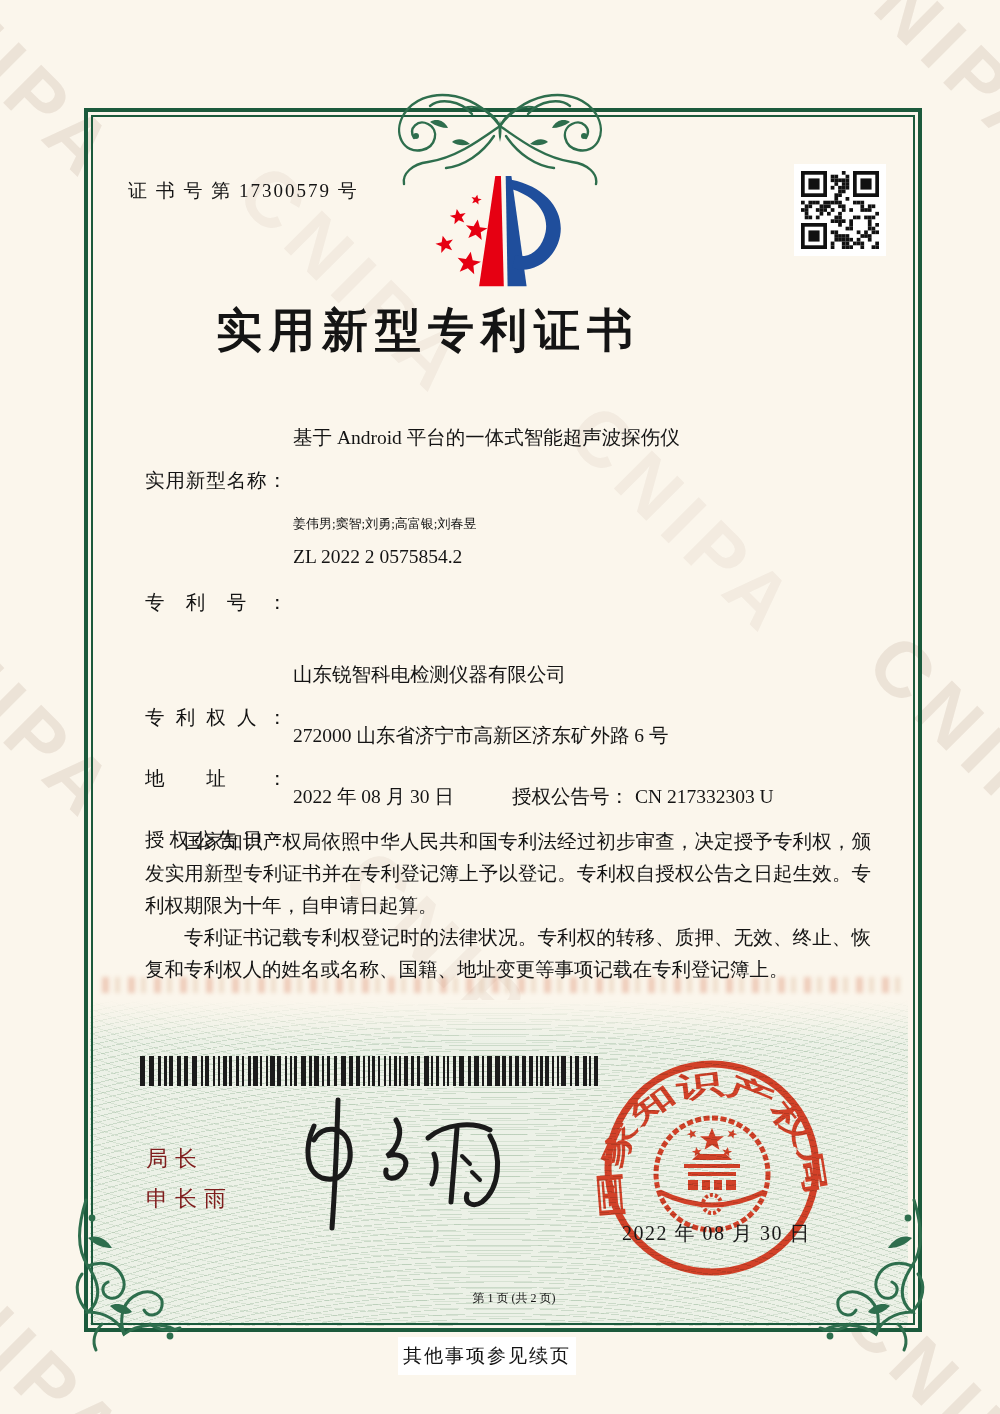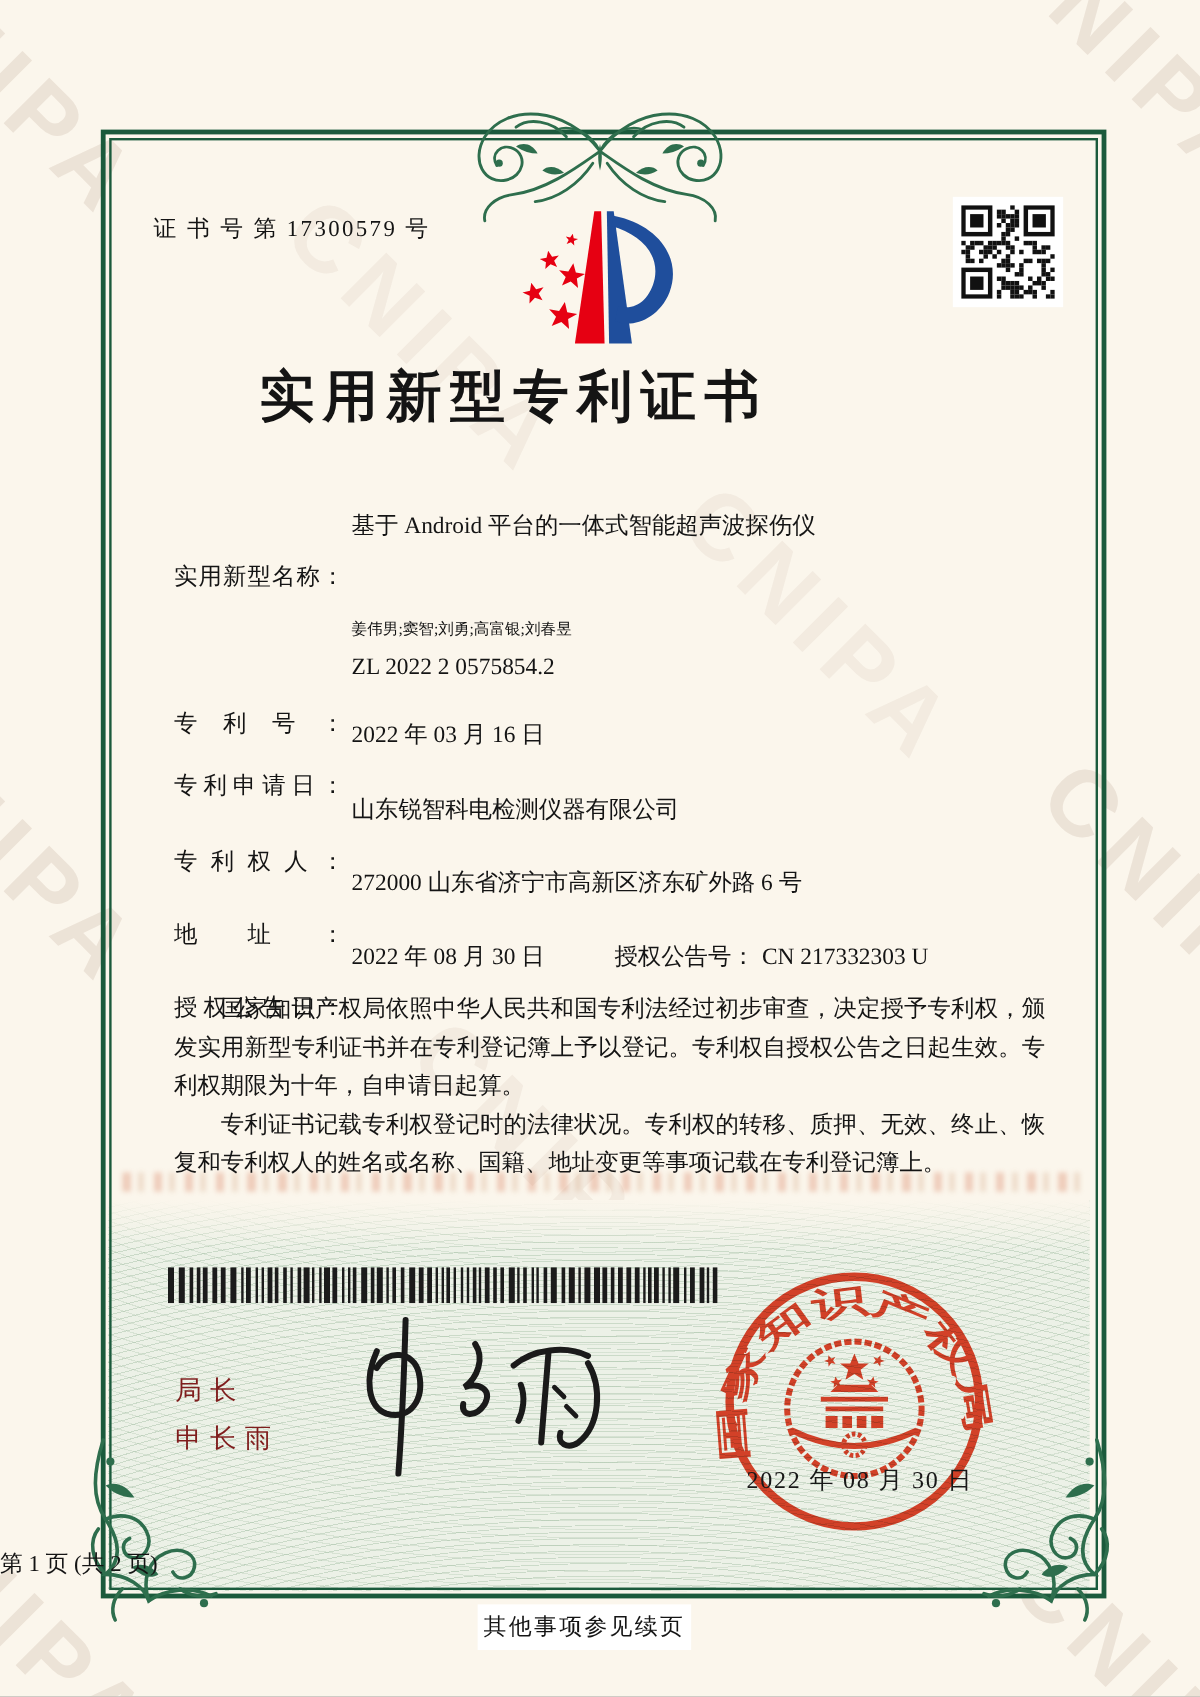--- a/index.html
+++ b/index.html
@@ -62,21 +62,21 @@
     font-size:19.5px;line-height:32px;text-align:justify;
   }
   .bodytext p{margin:0;text-indent:2em;}
   
   .barcode{position:absolute;left:140px;top:1056px;z-index:3;}
   .director{position:absolute;left:146px;font-size:22px;letter-spacing:7px;z-index:3;
     font-family:"Liberation Sans",sans-serif;color:#7f1d1d;}
   .signature{position:absolute;left:292px;top:1096px;z-index:3;}
   .seal{position:absolute;left:596px;top:1052px;z-index:4;mix-blend-mode:multiply;opacity:.95;}
   .sealdate{position:absolute;left:622px;top:1220px;font-size:20px;letter-spacing:1.5px;z-index:5;color:#181818;}
-  .pageinfo{position:absolute;left:0;top:1290px;width:956px;text-align:left;font-size:19px;z-index:3;}
+  .pageinfo{position:absolute;left:0;top:1290px;width:956px;text-align:center;font-size:12px;z-index:3;padding-left:36px;}
   .contnote{
     position:absolute;left:398px;top:1337px;width:178px;height:38px;background:#ffffff;
     display:flex;align-items:center;justify-content:center;font-size:19px;z-index:3;letter-spacing:2px;
   }
   .ornament{position:absolute;z-index:3;pointer-events:none;}
   svg{display:block;}
 </style>
 </head>
 <body>
 
@@ -284,23 +284,20 @@
 
   <div class="title">实用新型专利证书</div>
 
   <div class="row" style="top:424px;">
     <span class="lbl">实用新型名称：</span><span class="val">基于 Android 平台的一体式智能超声波探伤仪</span>
   </div>
   <div class="inv2" style="top:515px;">姜伟男;窦智;刘勇;高富银;刘春昱</div>
   <div class="row" style="top:546px;">
     <span class="lbl">专利号：</span><span class="val">ZL 2022 2 0575854.2</span>
   </div>
-  <div class="row" style="top:598px;">
-    <span class="lbl">专利申请日：</span><span class="val">2022 年 03 月 16 日</span>
-  </div>
   <div class="row" style="top:661px;">
     <span class="lbl">专利权人：</span><span class="val">山东锐智科电检测仪器有限公司</span>
   </div>
   <div class="row" style="top:722px;">
     <span class="lbl">地址：</span><span class="val">272000 山东省济宁市高新区济东矿外路 6 号</span>
   </div>
   <div class="row" style="top:783px;">
     <span class="lbl">授权公告日：</span><span class="val">2022 年 08 月 30 日</span>
   </div>
   <div class="row" style="top:783px;left:512px;">

